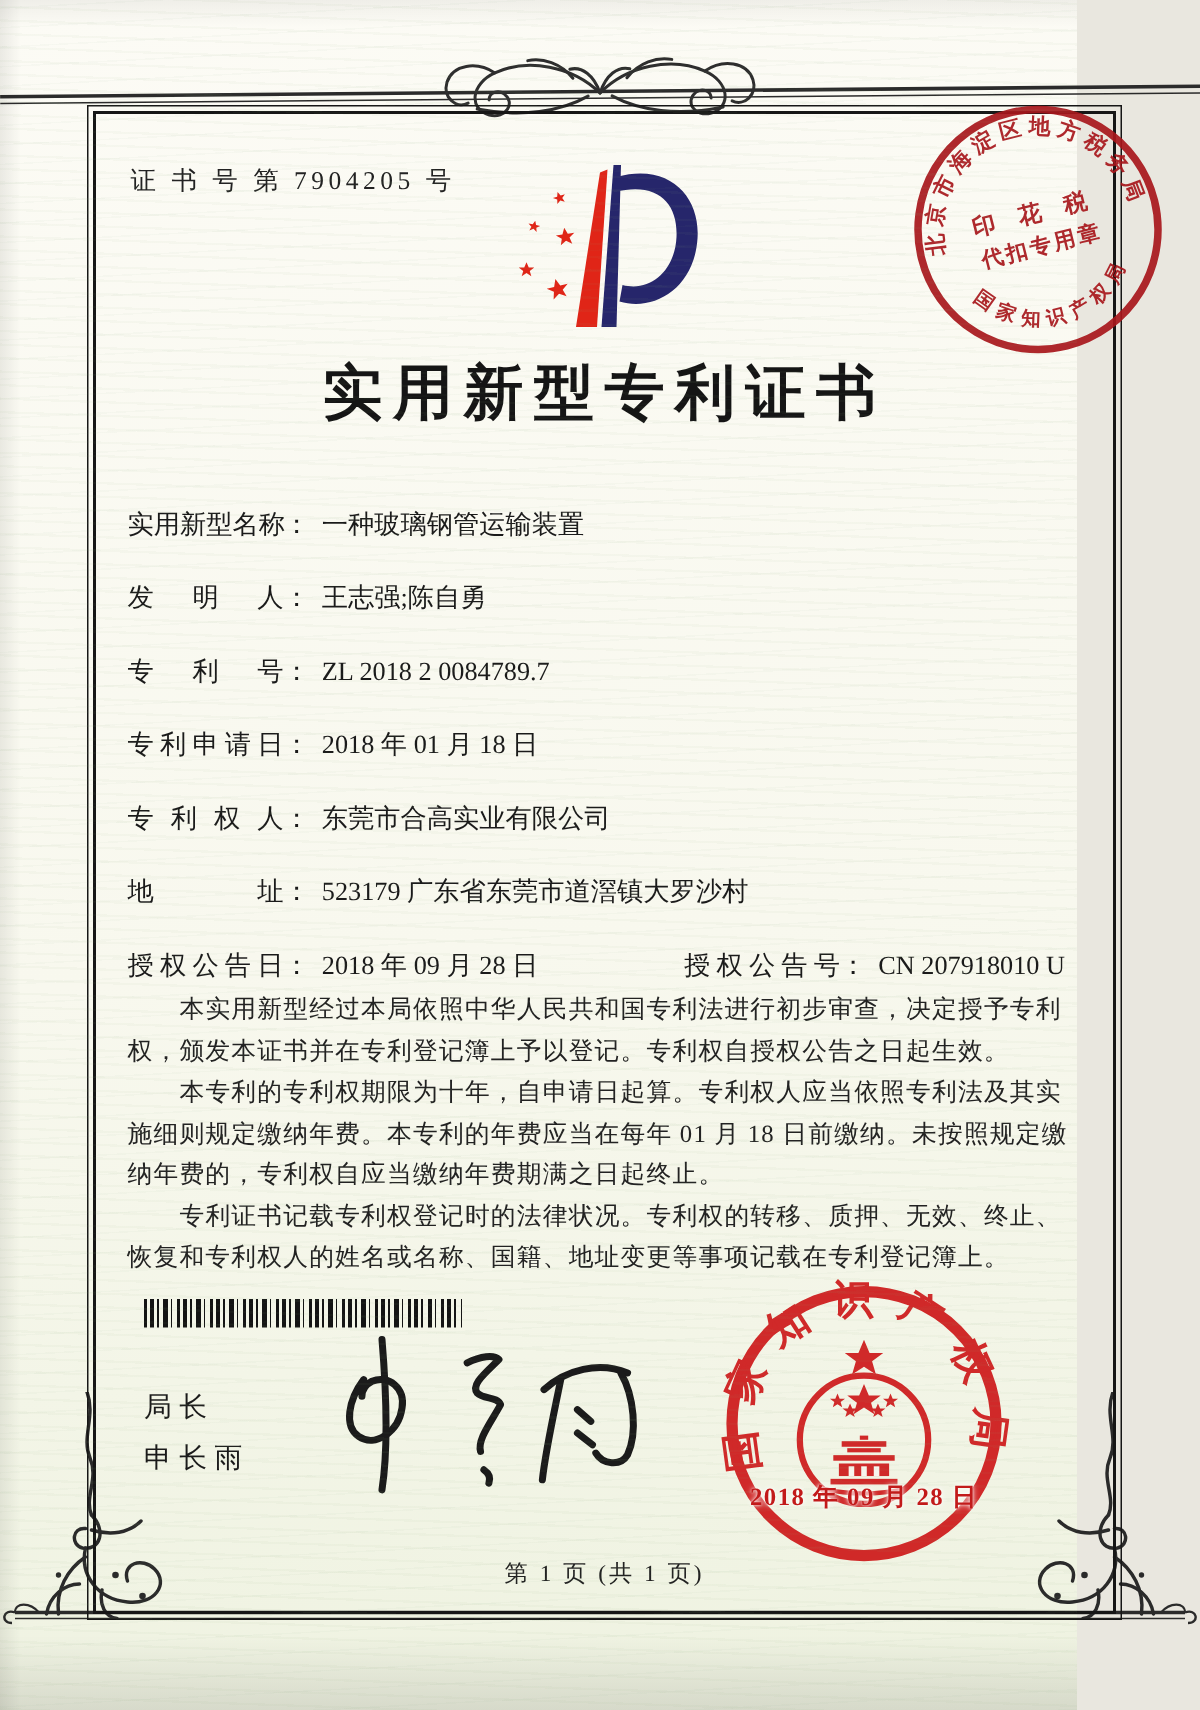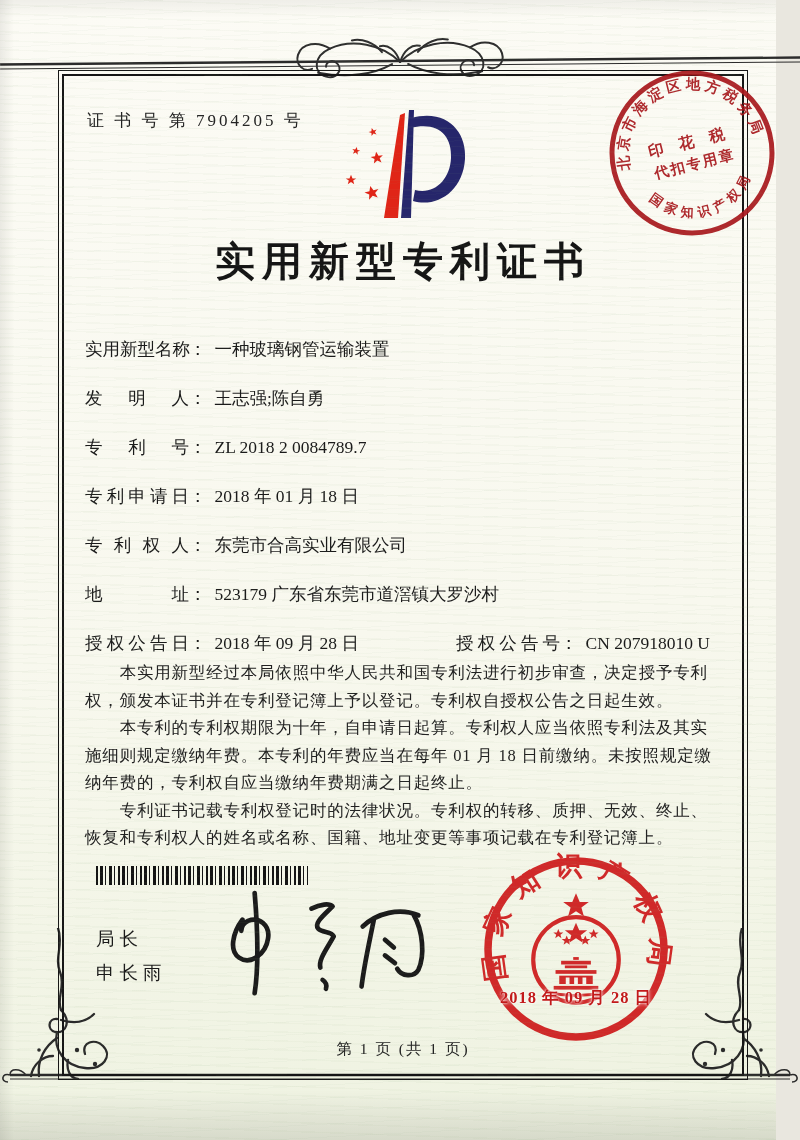--- a/index.html
+++ b/index.html
@@ -2,21 +2,21 @@
 <html><head>
 <meta charset="utf-8">
 <style>
   html,body{margin:0;padding:0;}
   body{
     width:800px;height:1140px;overflow:hidden;
     font-family:"Liberation Serif","DejaVu Serif",serif;
     background:#e9e7df;
   }
   .sheet{
-    position:relative;width:776px;height:1140px;
+    position:relative;width:718px;height:1140px;
     background:linear-gradient(175deg,#fcfbf5 0%,#f8f8ee 55%,#eef2e0 100%);
     color:#1c1c1c;
   }
   .sheet::after{ 
     content:"";position:absolute;inset:0;pointer-events:none;
     background:
       repeating-linear-gradient(2deg, rgba(140,170,120,.05) 0 1.5px, transparent 1.5px 9px),
       repeating-linear-gradient(-3deg, rgba(120,160,120,.04) 0 1px, transparent 1px 13px);
   }
   .photo-vignette{position:absolute;inset:0;pointer-events:none;

